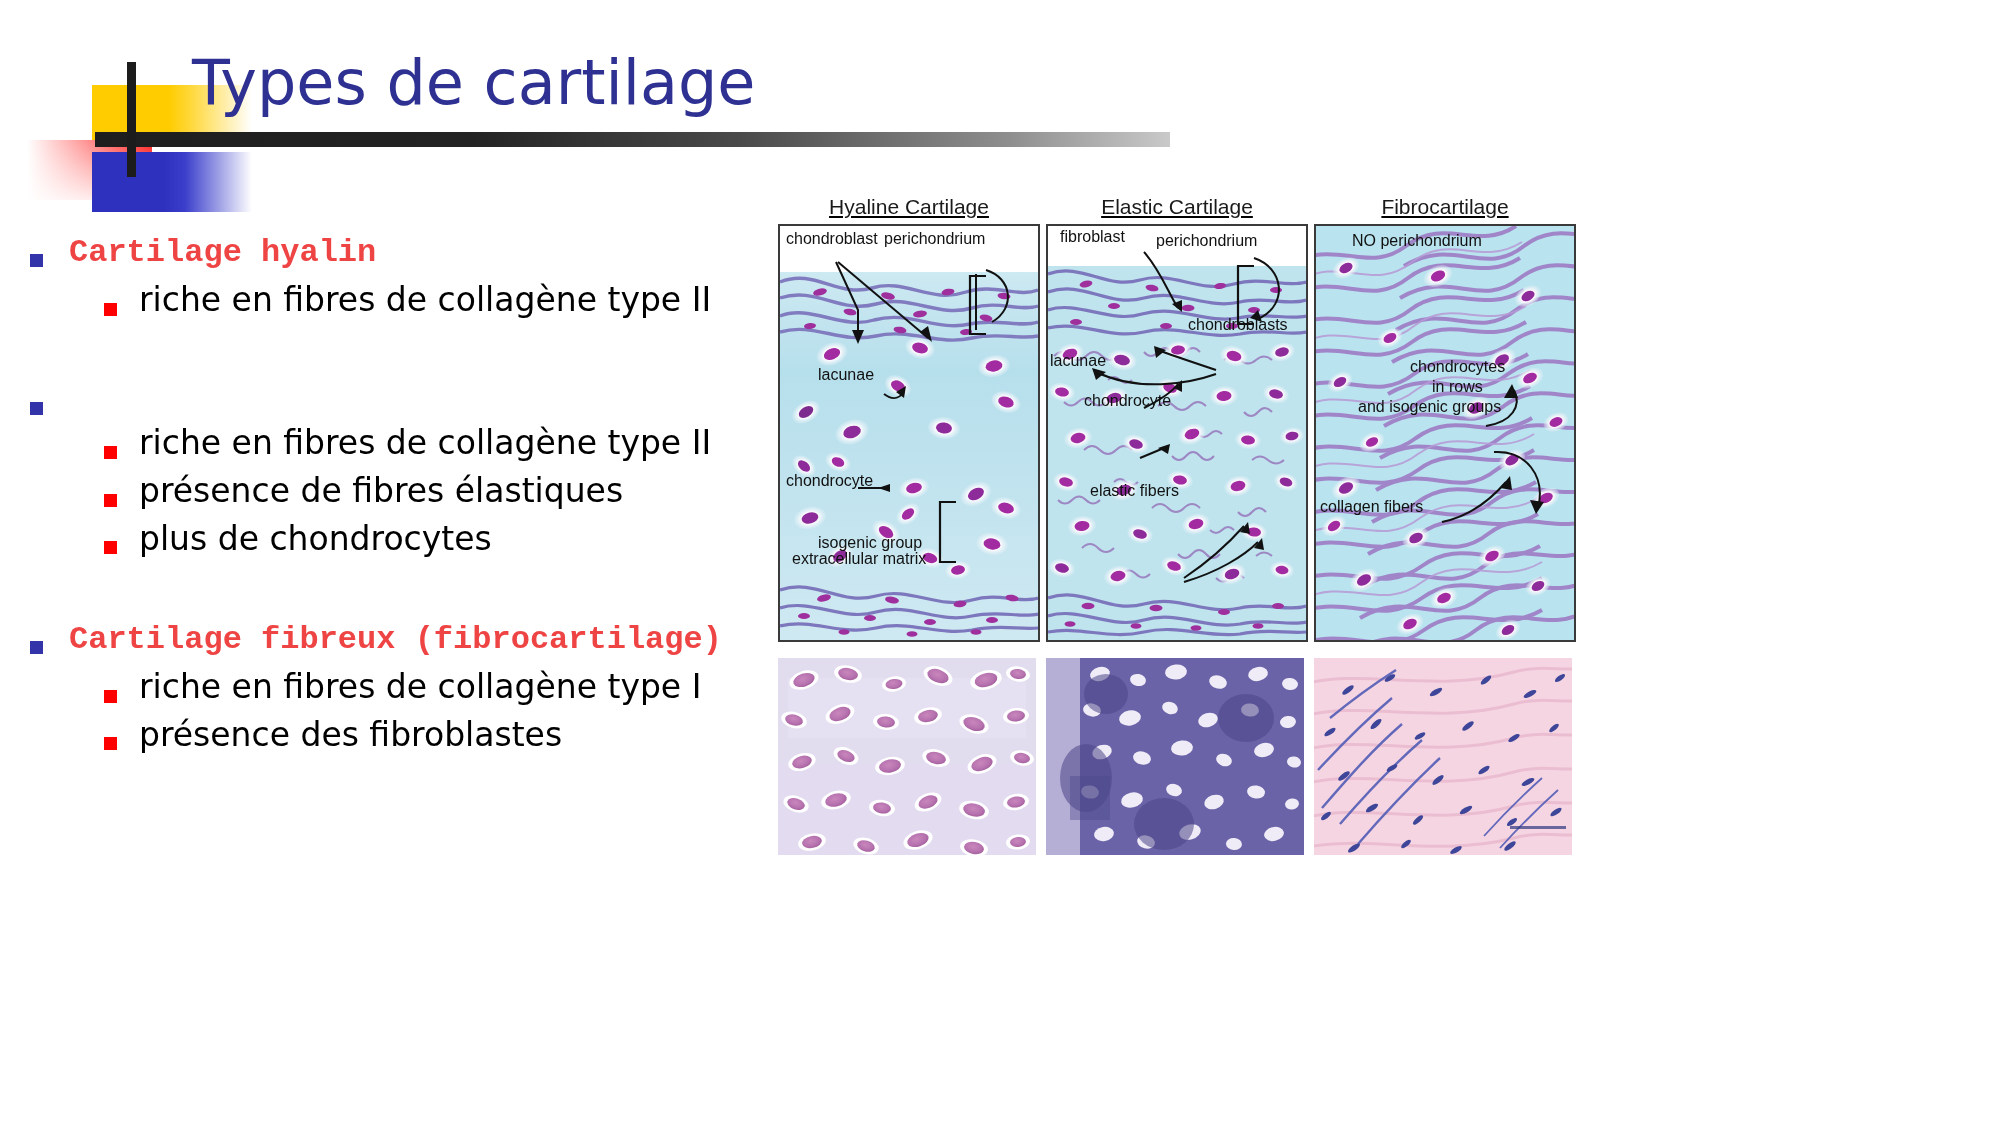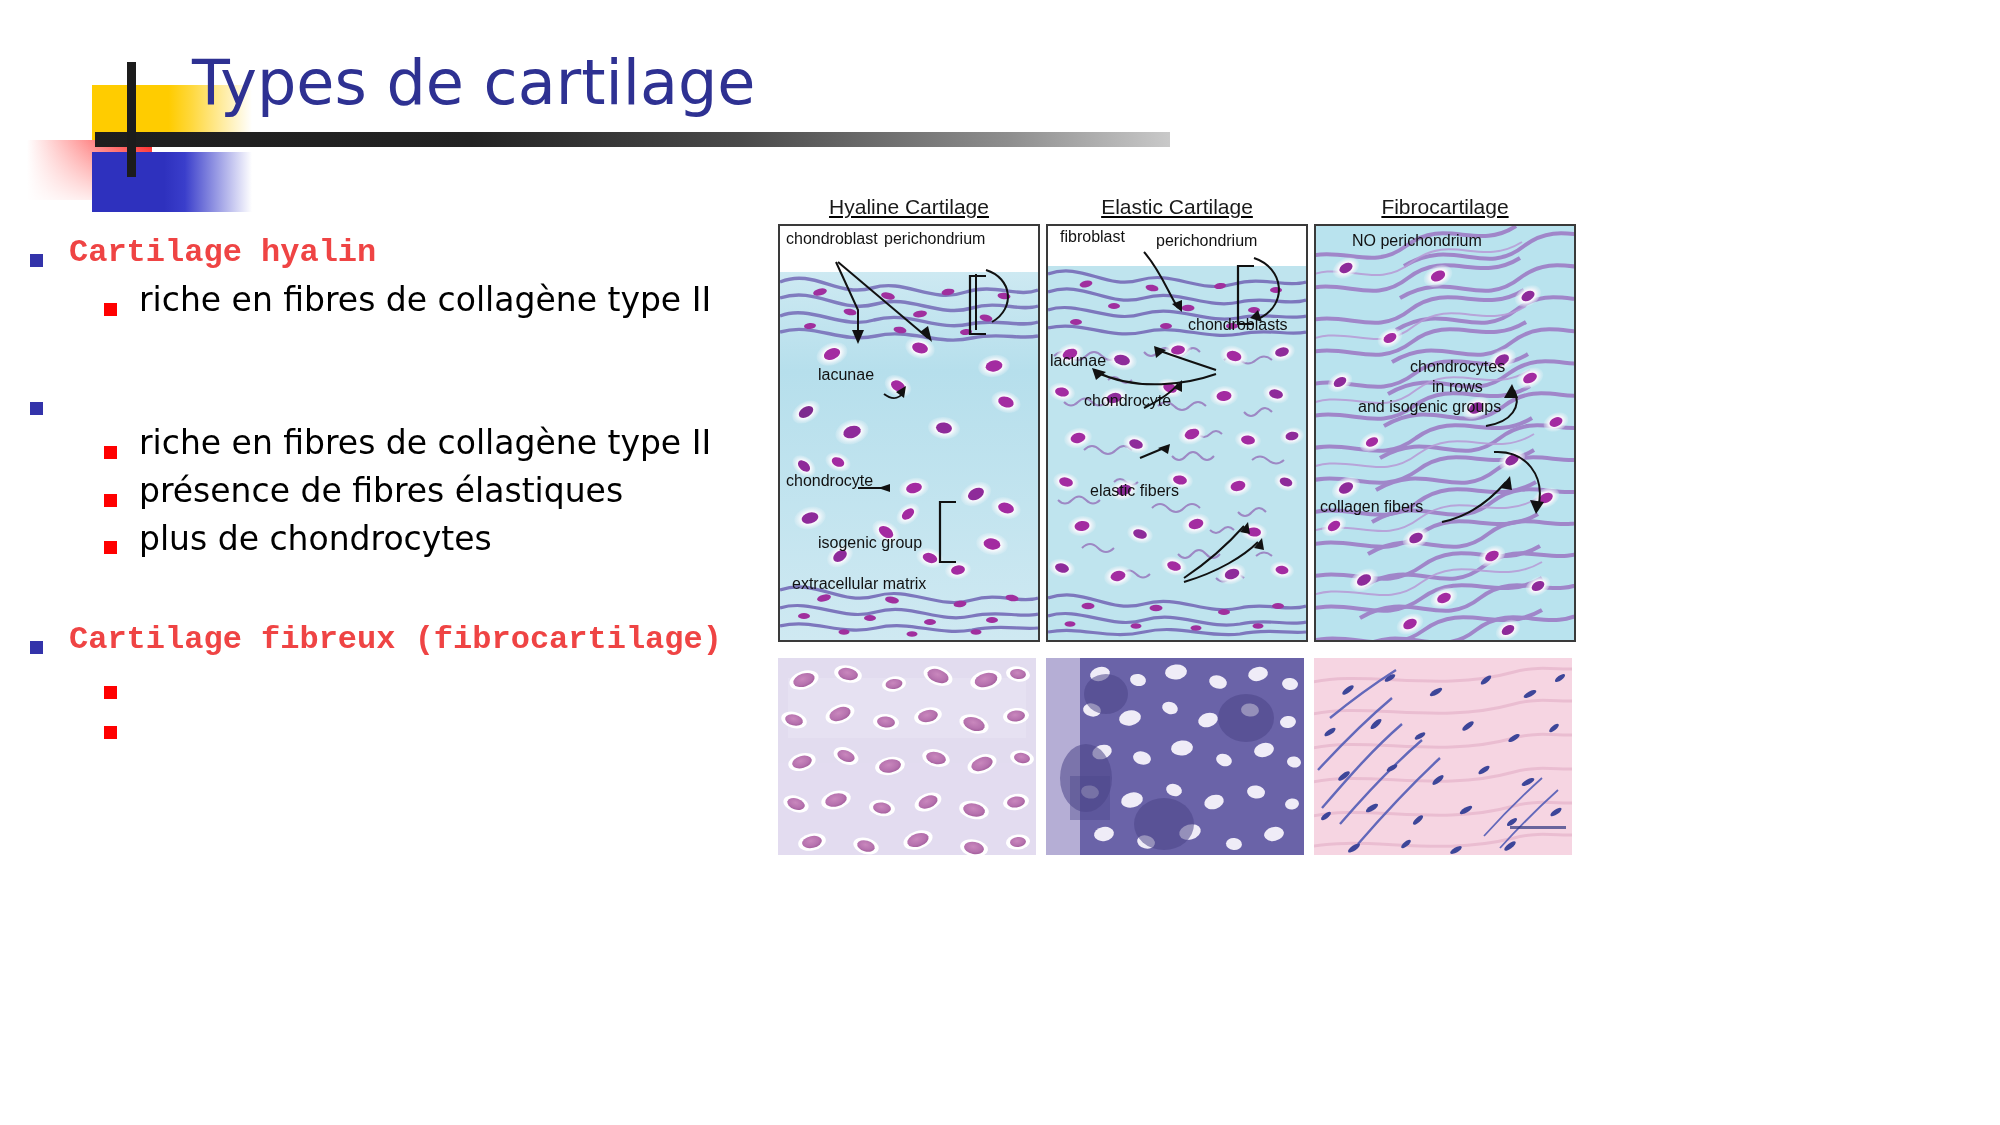--- a/index.html
+++ b/index.html
@@ -254,23 +254,25 @@
 
   <div class="grp-gap"></div>
 
   <div class="group">
     <div class="lvl1">
       <span class="bullet-sq"></span>
       <span class="txt">Cartilage fibreux (fibrocartilage)</span>
     </div>
     <div class="lvl2">
       <span class="bullet-sq"></span>
+      <span class="txt">riche en fibres de collagène type I</span>
     </div>
     <div class="lvl2">
       <span class="bullet-sq"></span>
+      <span class="txt">présence des fibroblastes</span>
     </div>
   </div>
 
 </div>
 
 <div id="figure-area">
 
   <div id="diagram-row">
 
     <div class="panel" id="panel-hyaline">
@@ -432,21 +434,21 @@
             <path d="M206,50 L190,50 L190,108 L206,108"></path>
             <path d="M176,276 L160,276 L160,336 L176,336"></path>
           </g>
         </svg>
 
         <div class="lbl" style="left:6px; top:4px;">chondroblast</div>
         <div class="lbl" style="left:104px; top:4px;">perichondrium</div>
         <div class="lbl" style="left:38px; top:140px;">lacunae</div>
         <div class="lbl" style="left:6px; top:246px;">chondrocyte</div>
         <div class="lbl" style="left:38px; top:268px;margin-top:40px;">isogenic group</div>
-        <div class="lbl" style="left:12px; top:324px;margin-top:25px;">extracellular matrix</div>
+        <div class="lbl" style="left:12px; top:324px;">extracellular matrix</div>
       </div>
     </div>
 
     <div class="panel" id="panel-elastic">
       <div class="panel-title">Elastic Cartilage</div>
       <div class="panel-box">
         <svg viewBox="0 0 258 414" width="258" height="414" preserveAspectRatio="none">
           <defs>
             <radialGradient id="lac2" cx="50%" cy="50%" r="50%">
               <stop offset="0%" stop-color="#ffffff"></stop>

